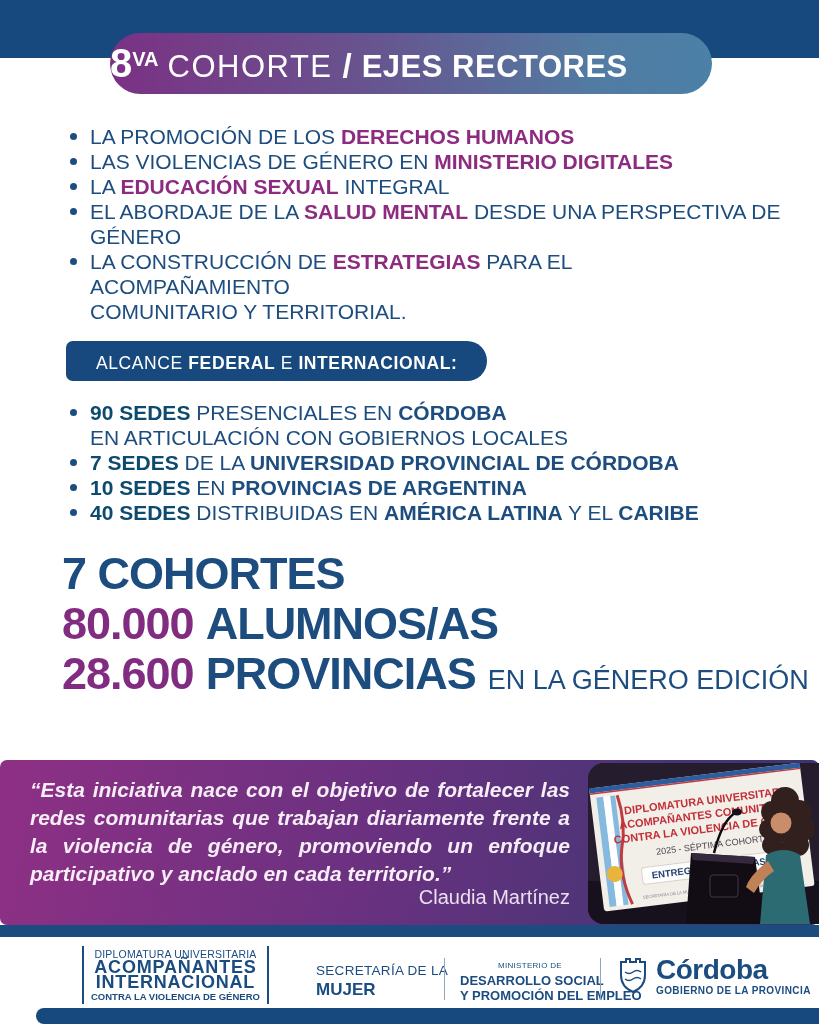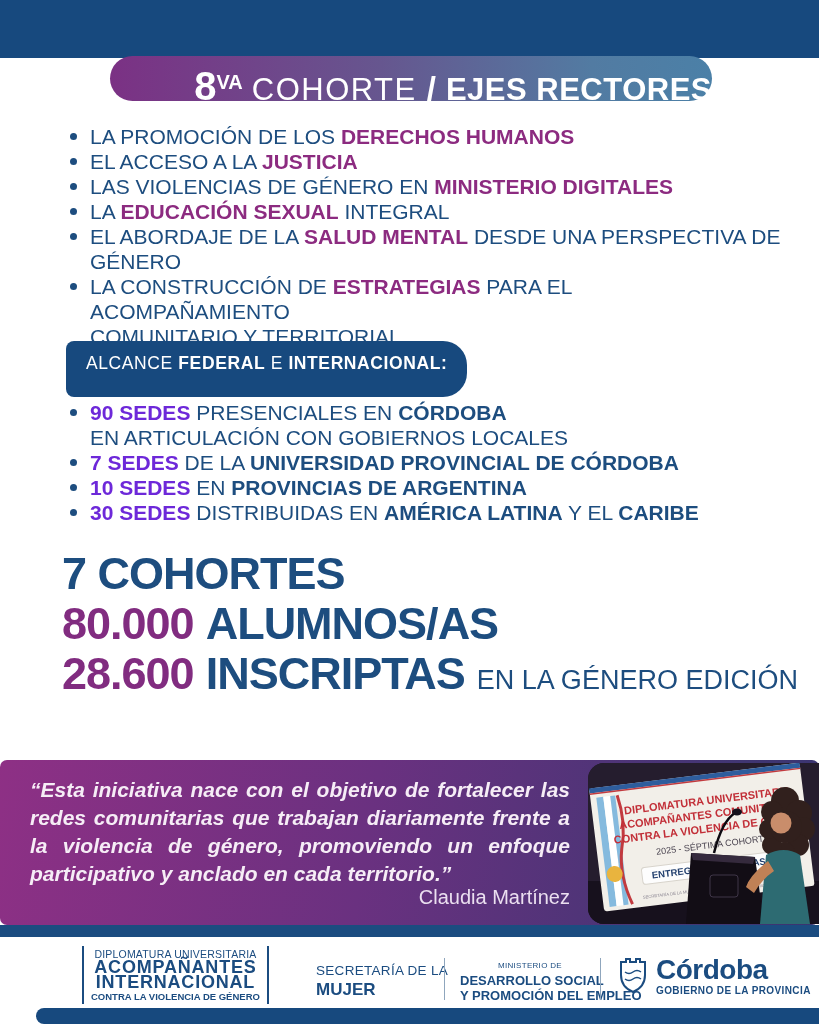--- a/index.html
+++ b/index.html
@@ -1,44 +1,44 @@
 <!DOCTYPE html>
 <html><head>
 <meta charset="utf-8">
 <style>
   html,body{margin:0;padding:0;background:#d8d8d8;}
   .poster{position:relative;width:819px;height:1024px;background:#ffffff;
           font-family:"Liberation Sans",sans-serif;overflow:hidden;margin:0 auto;}
 
   
   .top-band{position:absolute;left:0;top:0;width:819px;height:58px;background:#17497E;}
-  .pill{position:absolute;left:110px;top:33px;width:602px;height:45px;border-radius:31px;
+  .pill{position:absolute;left:110px;top:33px;width:602px;height:61px;border-radius:31px;
         background:linear-gradient(90deg,#7B3184 0%,#66568F 45%,#527BA2 80%,#4B80A7 100%);
-        color:#fff;text-align:right;line-height:61px;white-space:nowrap;margin-top:23px;}
+        color:#fff;text-align:left;line-height:61px;white-space:nowrap;}
   .pill-number{font-size:40px;font-weight:600;}
   .pill-sup{font-size:20px;font-weight:600;display:inline-block;transform:translateY(-11px);}
   .pill-word{font-size:31px;font-weight:400;margin-left:9px;letter-spacing:1.5px;}
   .pill-sep{font-size:33px;font-weight:bold;margin:0 10px;}
   .pill-strong{font-size:31px;font-weight:bold;letter-spacing:0.5px;}
 
   
   .list{position:absolute;left:66px;width:720px;list-style:none;margin:0;padding:0;
         color:#1D4D7F;font-size:21px;}
   .list li{position:relative;padding-left:24px;line-height:25px;}
   .list li::before{content:"";position:absolute;left:4px;top:9px;width:7px;height:7px;
         border-radius:50%;background:#1D4D7F;}
   .ejes-list{top:124px;}
   .ejes-list li.wrap2{max-width:600px;}
   .em{color:#8C2B80;font-weight:bold;}
   .st{font-weight:bold;}
-  .num{color:#6d28d9;font-weight:bold;}
-
-  
-  .alcance-box{position:absolute;left:66px;top:341px;height:56px;line-height:44px;
-        display:inline-block;padding:0 20px;background:#17497E;color:#fff;
+  .num{color:#0c4a6e;font-weight:bold;}
+
+  
+  .alcance-box{position:absolute;left:66px;top:341px;height:40px;line-height:44px;
+        display:inline-block;padding:0 30px;background:#17497E;color:#fff;
         border-radius:8px 24px 24px 8px;font-size:17.5px;letter-spacing:0.6px;white-space:nowrap;}
   .alcance-box .b{font-weight:bold;}
   .alcance-list{top:400px;}
 
   
   .stats{position:absolute;left:62px;top:549px;color:#1D4D7F;font-weight:bold;
          font-size:45px;letter-spacing:-1px;line-height:50px;white-space:nowrap;}
   .stats .num{color:#812C80;}
   .stat-label{margin-left:12px;}
   .stat-suffix{font-size:27px;font-weight:normal;letter-spacing:0;margin-left:12px;}
@@ -85,42 +85,41 @@
 <div class="poster">
 
   <div class="top-band"></div>
 
   <div class="pill">
     <span class="pill-number">8</span><span class="pill-sup">VA</span><span class="pill-word">COHORTE</span><span class="pill-sep">/</span><span class="pill-strong">EJES RECTORES</span>
   </div>
 
   <ul class="list ejes-list">
     <li><span>LA PROMOCIÓN DE LOS </span><span class="em">DERECHOS HUMANOS</span><span></span></li>
-    <li><span>EL ACCESO A LA </span><span class="em">JUSTICIA</span><span></span></li>
     <li><span>LAS VIOLENCIAS DE GÉNERO EN </span><span class="em">MINISTERIO DIGITALES</span><span></span></li>
     <li><span>LA </span><span class="em">EDUCACIÓN SEXUAL</span><span> INTEGRAL</span></li>
     <li><span>EL ABORDAJE DE LA </span><span class="em">SALUD MENTAL</span><span> DESDE UNA PERSPECTIVA DE GÉNERO</span></li>
     <li class="wrap2"><span>LA CONSTRUCCIÓN DE </span><span class="em">ESTRATEGIAS</span><span> PARA EL ACOMPAÑAMIENTO</span><br><span>COMUNITARIO Y TERRITORIAL.</span></li>
   </ul>
 
   <div class="alcance-box">
     <span>ALCANCE </span><span class="b">FEDERAL</span><span> E </span><span class="b">INTERNACIONAL</span><span class="b">:</span>
   </div>
 
   <ul class="list alcance-list">
     <li><span class="num">90 SEDES</span><span> PRESENCIALES EN </span><span class="st">CÓRDOBA</span><br><span>EN ARTICULACIÓN CON GOBIERNOS LOCALES</span></li>
     <li><span class="num">7 SEDES</span><span> DE LA </span><span class="st">UNIVERSIDAD PROVINCIAL DE CÓRDOBA</span></li>
     <li><span class="num">10 SEDES</span><span> EN </span><span class="st">PROVINCIAS DE ARGENTINA</span></li>
-    <li><span class="num">30 SEDES</span><span> DISTRIBUIDAS EN </span><span class="st">AMÉRICA LATINA</span><span> Y EL </span><span class="st">CARIBE</span></li>
+    <li><span class="num">40 SEDES</span><span> DISTRIBUIDAS EN </span><span class="st">AMÉRICA LATINA</span><span> Y EL </span><span class="st">CARIBE</span></li>
   </ul>
 
   <div class="stats">
     <div><span>7 COHORTES</span></div>
     <div><span class="num">80.000</span><span class="stat-label">ALUMNOS/AS</span></div>
-    <div><span class="num">28.600</span><span class="stat-label">INSCRIPTAS</span><span class="stat-suffix">EN LA GÉNERO EDICIÓN</span></div>
+    <div><span class="num">28.600</span><span class="stat-label">PROVINCIAS</span><span class="stat-suffix">EN LA GÉNERO EDICIÓN</span></div>
   </div>
 
   <div class="quote-section">
     <div class="quote-text">“Esta iniciativa nace con el objetivo de fortalecer las redes comunitarias que trabajan diariamente frente a la violencia de género, promoviendo un enfoque participativo y anclado en cada territorio.”</div>
     <div class="quote-author">Claudia Martínez</div>
   </div>
 
   <div class="photo">
     <svg width="231" height="161" viewBox="0 0 231 161" xmlns="http://www.w3.org/2000/svg">
       <rect width="231" height="161" fill="#251d2e"></rect>

